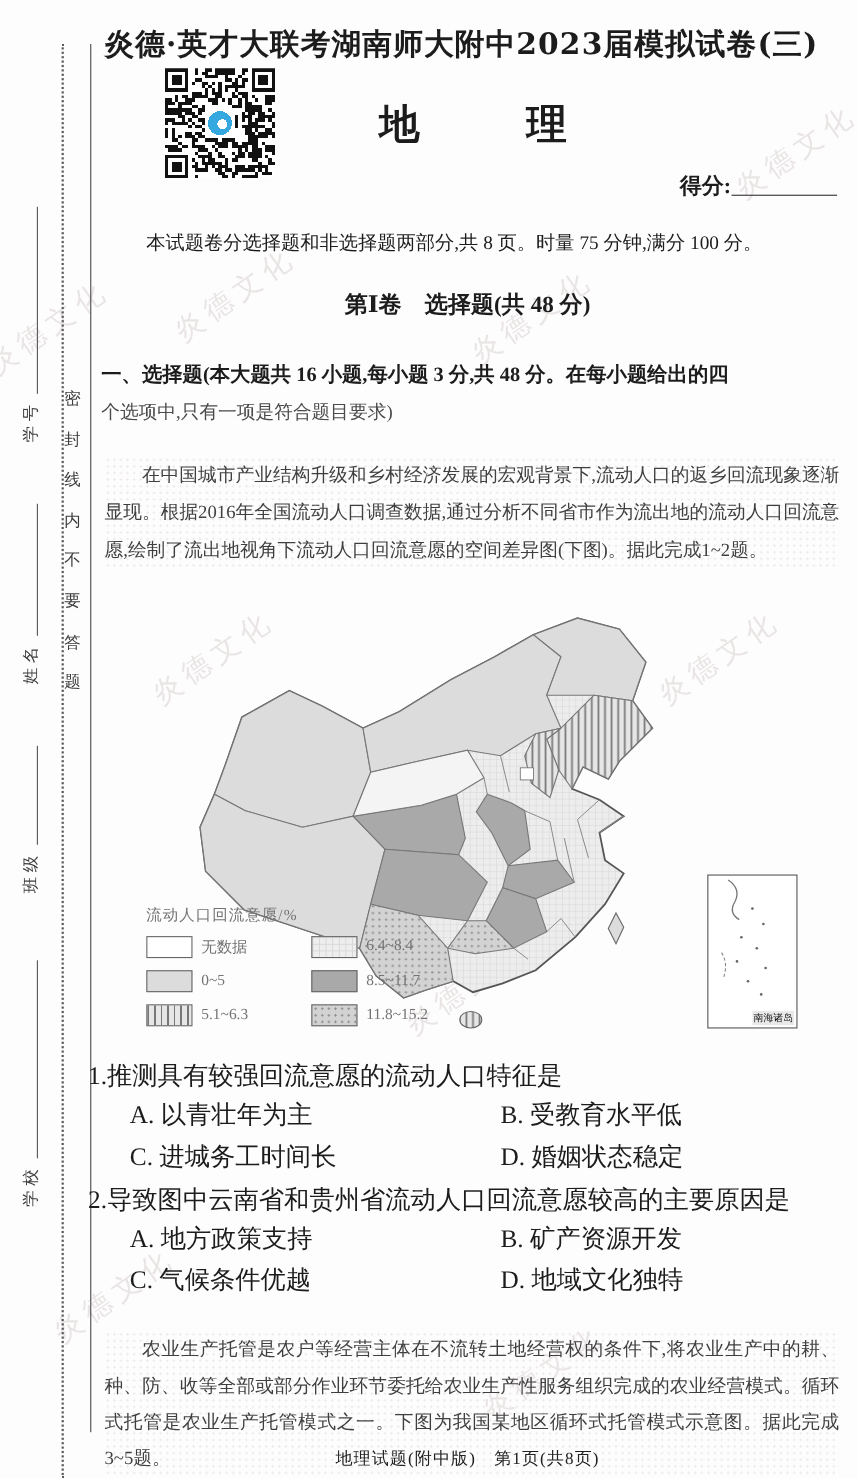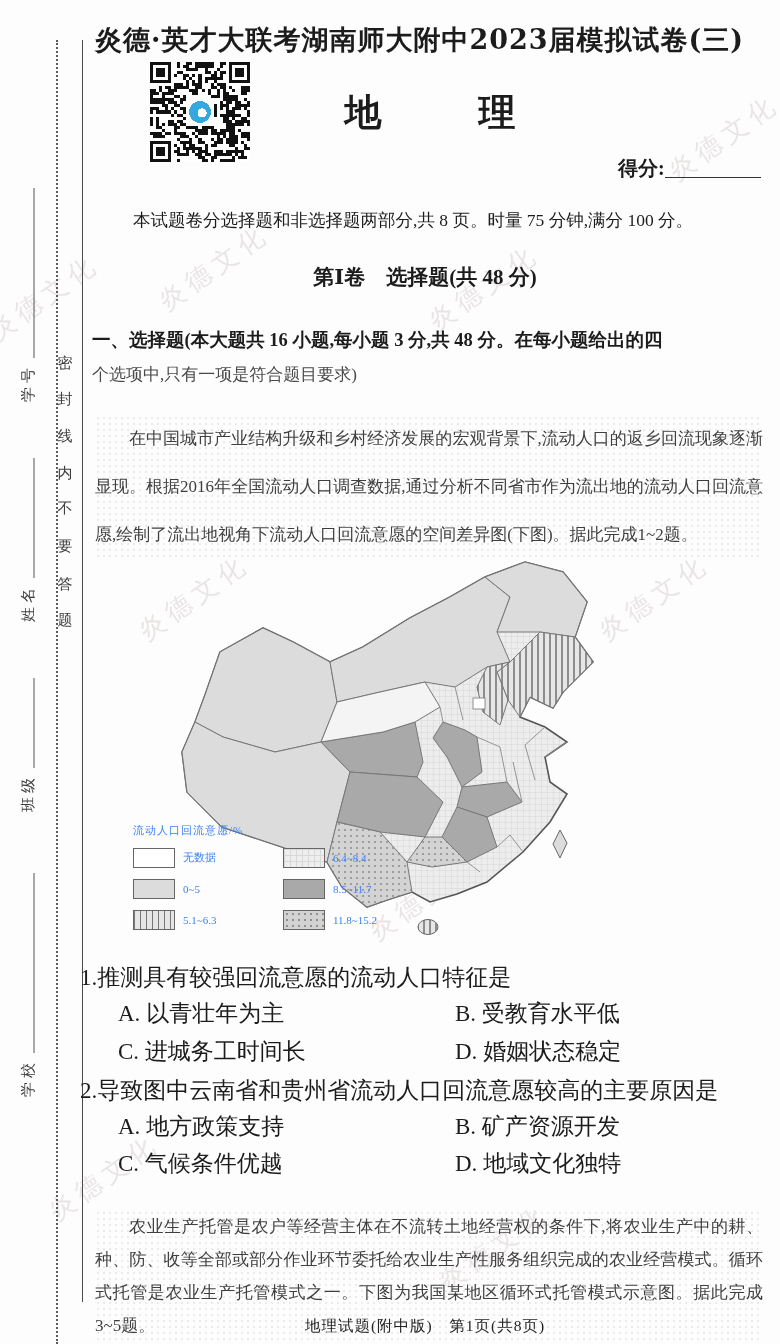--- a/index.html
+++ b/index.html
@@ -39,30 +39,30 @@
     font-size:37px;font-weight:bold;letter-spacing:30px;text-indent:30px;font-family:Liberation Serif, serif;
   }
   .score{position:absolute;left:618px;top:155px;font-size:20px;font-weight:bold;}
   .score-line{display:inline-block;width:96px;border-bottom:1.6px solid #333;vertical-align:-3px;}
   
   .intro{position:absolute;left:133px;top:208px;width:630px;font-size:17.5px;}
   .sec-title{position:absolute;left:95px;top:263px;width:660px;text-align:center;font-size:21px;font-weight:bold;}
   .block-head1{position:absolute;left:92px;top:327px;width:670px;font-size:18.5px;font-weight:bold;}
   .block-head2{position:absolute;left:92px;top:363px;width:670px;font-size:17px;color:#4a4a4a;}
   .kaiti{
-    color:#3f3f3f;text-align:justify;line-height:48px;text-indent:2em;
+    color:#3f3f3f;text-align:justify;line-height:34px;text-indent:2em;
     background-image:radial-gradient(#efeaea 1px,transparent 1px);
     background-size:6px 6px;
   }
   .stim1{position:absolute;left:95px;top:398px;width:668px;font-size:17px;}
   .stim2{position:absolute;left:95px;top:1186px;width:668px;font-size:17px;line-height:33px;margin-top:24px;}
   
   .figure{position:absolute;left:95px;top:540px;width:660px;height:420px;}
   .figure svg.china{position:absolute;left:20px;top:0;}
-  .legend{position:absolute;left:38px;top:283px;width:330px;font-size:11px;color:#3b82f6;}
+  .legend{position:absolute;left:38px;top:283px;width:330px;font-size:14px;color:#737373;}
   .legend-title{margin-bottom:4px;letter-spacing:1px;}
   .legend-grid{display:grid;grid-template-columns:150px 170px;grid-auto-rows:31px;text-align:center;}
   .legend-item{display:flex;align-items:center;gap:8px;}
   .swatch{width:42px;height:20px;border:1.3px solid #666;box-sizing:border-box;flex:0 0 auto;}
   .sw-blank{background:#fff;}
   .sw-light-gray{background:#dcdcdc;}
   .sw-vertical-hatch{background:repeating-linear-gradient(90deg,#777 0 1.5px,#e6e6e6 1.5px 6px);}
   .sw-light-grid{background-image:linear-gradient(#d8d8d8 1px,transparent 1px),linear-gradient(90deg,#d8d8d8 1px,transparent 1px);background-size:6px 6px;background-color:#eeeeee;}
   .sw-medium-gray{background:#a9a9a9;}
   .sw-dot-grid{background-image:radial-gradient(#8f8f8f 1px,transparent 1.2px);background-size:6px 6px;background-color:#d2d2d2;}
@@ -626,20 +626,35 @@
         <span class="swatch sw-vertical-hatch"></span>
         <span>5.1~6.3</span>
       </div>
       <div class="legend-item">
         <span class="swatch sw-dot-grid"></span>
         <span>11.8~15.2</span>
       </div>
     </div>
   </div>
 
+  <div class="inset">
+    <svg width="78" height="134" viewBox="0 0 78 134">
+      <path d="M18,4 Q30,12 24,24 Q18,34 28,40" fill="none" stroke="#777" stroke-width="1.2"></path>
+      <circle cx="40" cy="30" r="1.2" fill="#666"></circle>
+        <circle cx="50" cy="44" r="1.2" fill="#666"></circle>
+      <circle cx="30" cy="56" r="1.2" fill="#666"></circle>
+        <circle cx="44" cy="66" r="1.2" fill="#666"></circle>
+      <circle cx="26" cy="78" r="1.2" fill="#666"></circle>
+        <circle cx="52" cy="84" r="1.2" fill="#666"></circle>
+      <circle cx="36" cy="96" r="1.2" fill="#666"></circle>
+        <circle cx="48" cy="108" r="1.2" fill="#666"></circle>
+      <path d="M12,70 q6,10 2,22" fill="none" stroke="#888" stroke-width="1" stroke-dasharray="3 2"></path>
+    </svg>
+    <span class="inset-label">南海诸岛</span>
+  </div>
 </div>
 
 <div class="qstem" style="top:962px">
   <span>1.</span><span>推测具有较强回流意愿的流动人口特征是</span>
 </div>
 <div class="optrow opt-a" style="top:998px"><span>A.</span> <span>以青壮年为主</span></div>
 <div class="optrow opt-b" style="top:998px"><span>B.</span> <span>受教育水平低</span></div>
 <div class="optrow opt-a" style="top:1036px"><span>C.</span> <span>进城务工时间长</span></div>
 <div class="optrow opt-b" style="top:1036px"><span>D.</span> <span>婚姻状态稳定</span></div>
 

